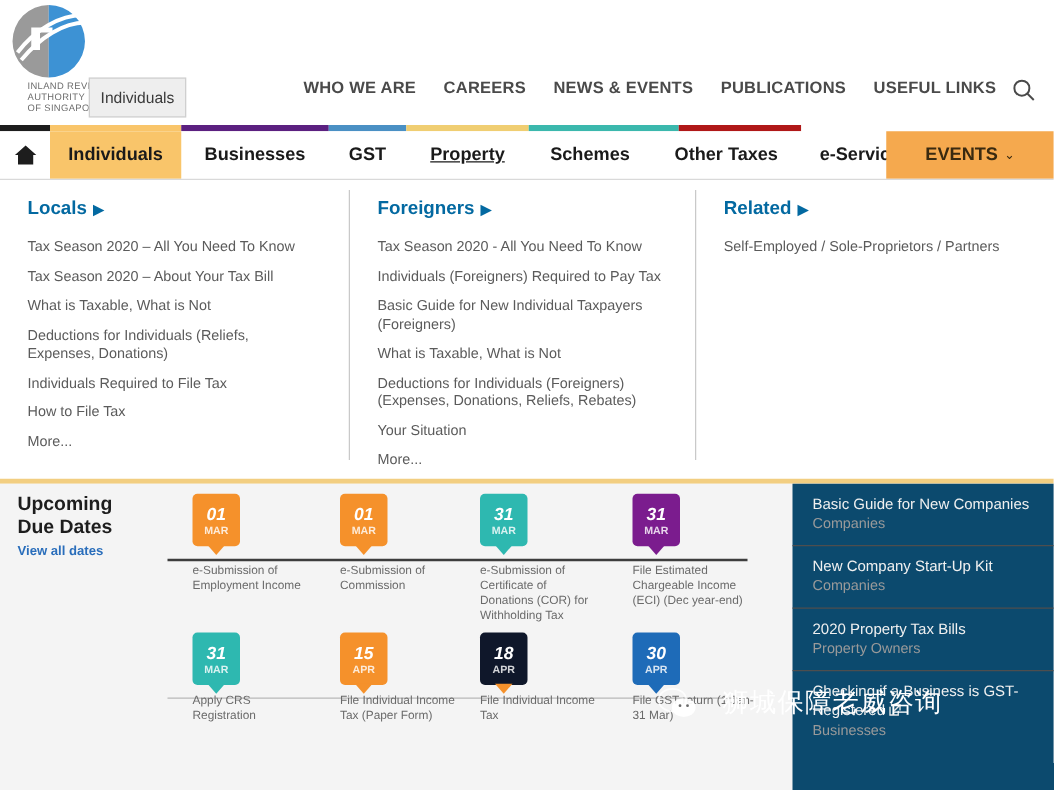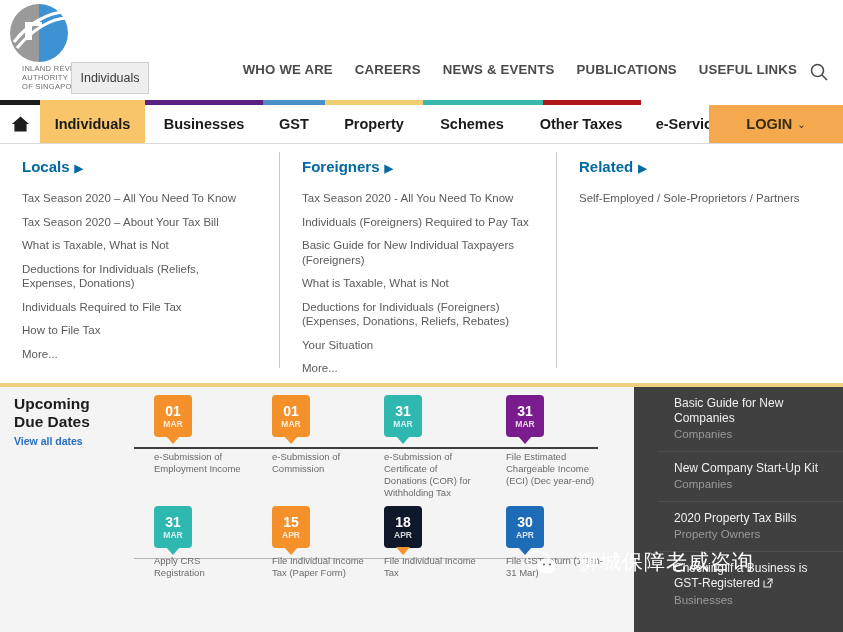--- a/index.html
+++ b/index.html
@@ -72,31 +72,31 @@
 
   .timeline { position:absolute; left:132px; top:0; width:500px; height:245px; }
   .tl-row { position:relative; height:118px; }
   .tl-axis { position:absolute; left:2px; width:464px; height:2px; background:#3d3d3d; }
   .tl-row.r1 .tl-axis { top:60px; }
   .tl-row.r2 .tl-axis { top:53px; height:1px; background:#b8b8b8; }
 
   .pin { position:absolute; width:38px; }
   .pin-box { width:38px; height:42px; border-radius:4px; position:relative;
              display:flex; flex-direction:column; align-items:center; justify-content:center; }
-  .pin-box .d { font-size:14px; font-weight:bold; color:#fff; line-height:14px; }
+  .pin-box .d { font-size:14px; font-weight:bold; color:#fff; line-height:14px;font-style:italic; }
   .pin-box .m { font-size:8.5px; font-weight:bold; color:rgba(255,255,255,.82); line-height:10px; margin-top:1px; }
   .pin-box:after { content:""; position:absolute; left:50%; bottom:-7px; transform:translateX(-50%);
                    width:0; height:0; border-left:7px solid transparent; border-right:7px solid transparent;
                    border-top:8px solid currentColor; }
   .pin-label { position:absolute; top:56px; left:0; width:98px;
                font-size:9.5px; line-height:12px; color:#6a6a6a; }
   .tl-row.r2 .pin-label { top:49px; }
 
   
-  .panel { position:absolute; left:634px; top:387px; width:209px; height:245px; background:#404040;padding-left:24px; }
+  .panel { position:absolute; left:634px; top:387px; width:209px; height:245px; background:#0c4a6e; }
   .panel-item { padding:9px 14px 9px 16px; border-bottom:1px solid #4e4e4e; }
   .panel-item:last-child { border-bottom:none; }
   .panel-item .t { font-size:12px; line-height:15px; color:#f0f0f0; }
   .panel-item .s { font-size:11.5px; line-height:15px; color:#9a9a9a; margin-top:1px; }
   .ext-ico { display:inline-block; margin-left:3px; vertical-align:-1px; }
 
   
   .wm { position:absolute; left:525px; top:548px; display:flex; align-items:center; gap:19px;
         z-index:30; pointer-events:none; }
   .wm-text { font-size:21px; color:#ffffff; letter-spacing:1px;
@@ -166,34 +166,34 @@
     </div>
     <div class="nav-item active" style="width: 105px;">
         <span>Individuals</span>
       </div>
       <div class="nav-item" style="width: 118px;">
         <span>Businesses</span>
       </div>
       <div class="nav-item" style="width: 62px;">
         <span>GST</span>
       </div>
-      <div class="nav-item" style="width: 98px;">
+      <div class="nav-item" style="width: 98px; text-decoration: underline;">
         <span>Property</span>
       </div>
       <div class="nav-item" style="width: 98px;">
         <span>Schemes</span>
       </div>
       <div class="nav-item" style="width: 120px;">
         <span>Other Taxes</span>
       </div>
       <div class="nav-item" style="width: 102px;">
         <span>e-Services</span>
       </div>
       <div class="nav-login">
-      <span>LOGIN</span>
+      <span>EVENTS</span>
       <span class="caret-dn">⌄</span>
     </div>
   </div>
   <div class="nav-underline"></div>
 
   <div class="mega" id="mega">
       <div class="mega-col c1">
         <div class="mega-title"><span>Locals</span><span class="tri">▶</span></div>
         <a href="#" class="mega-link">Tax Season 2020 – All You Need To Know</a>
         <a href="#" class="mega-link">Tax Season 2020 – About Your Tax Bill</a>

